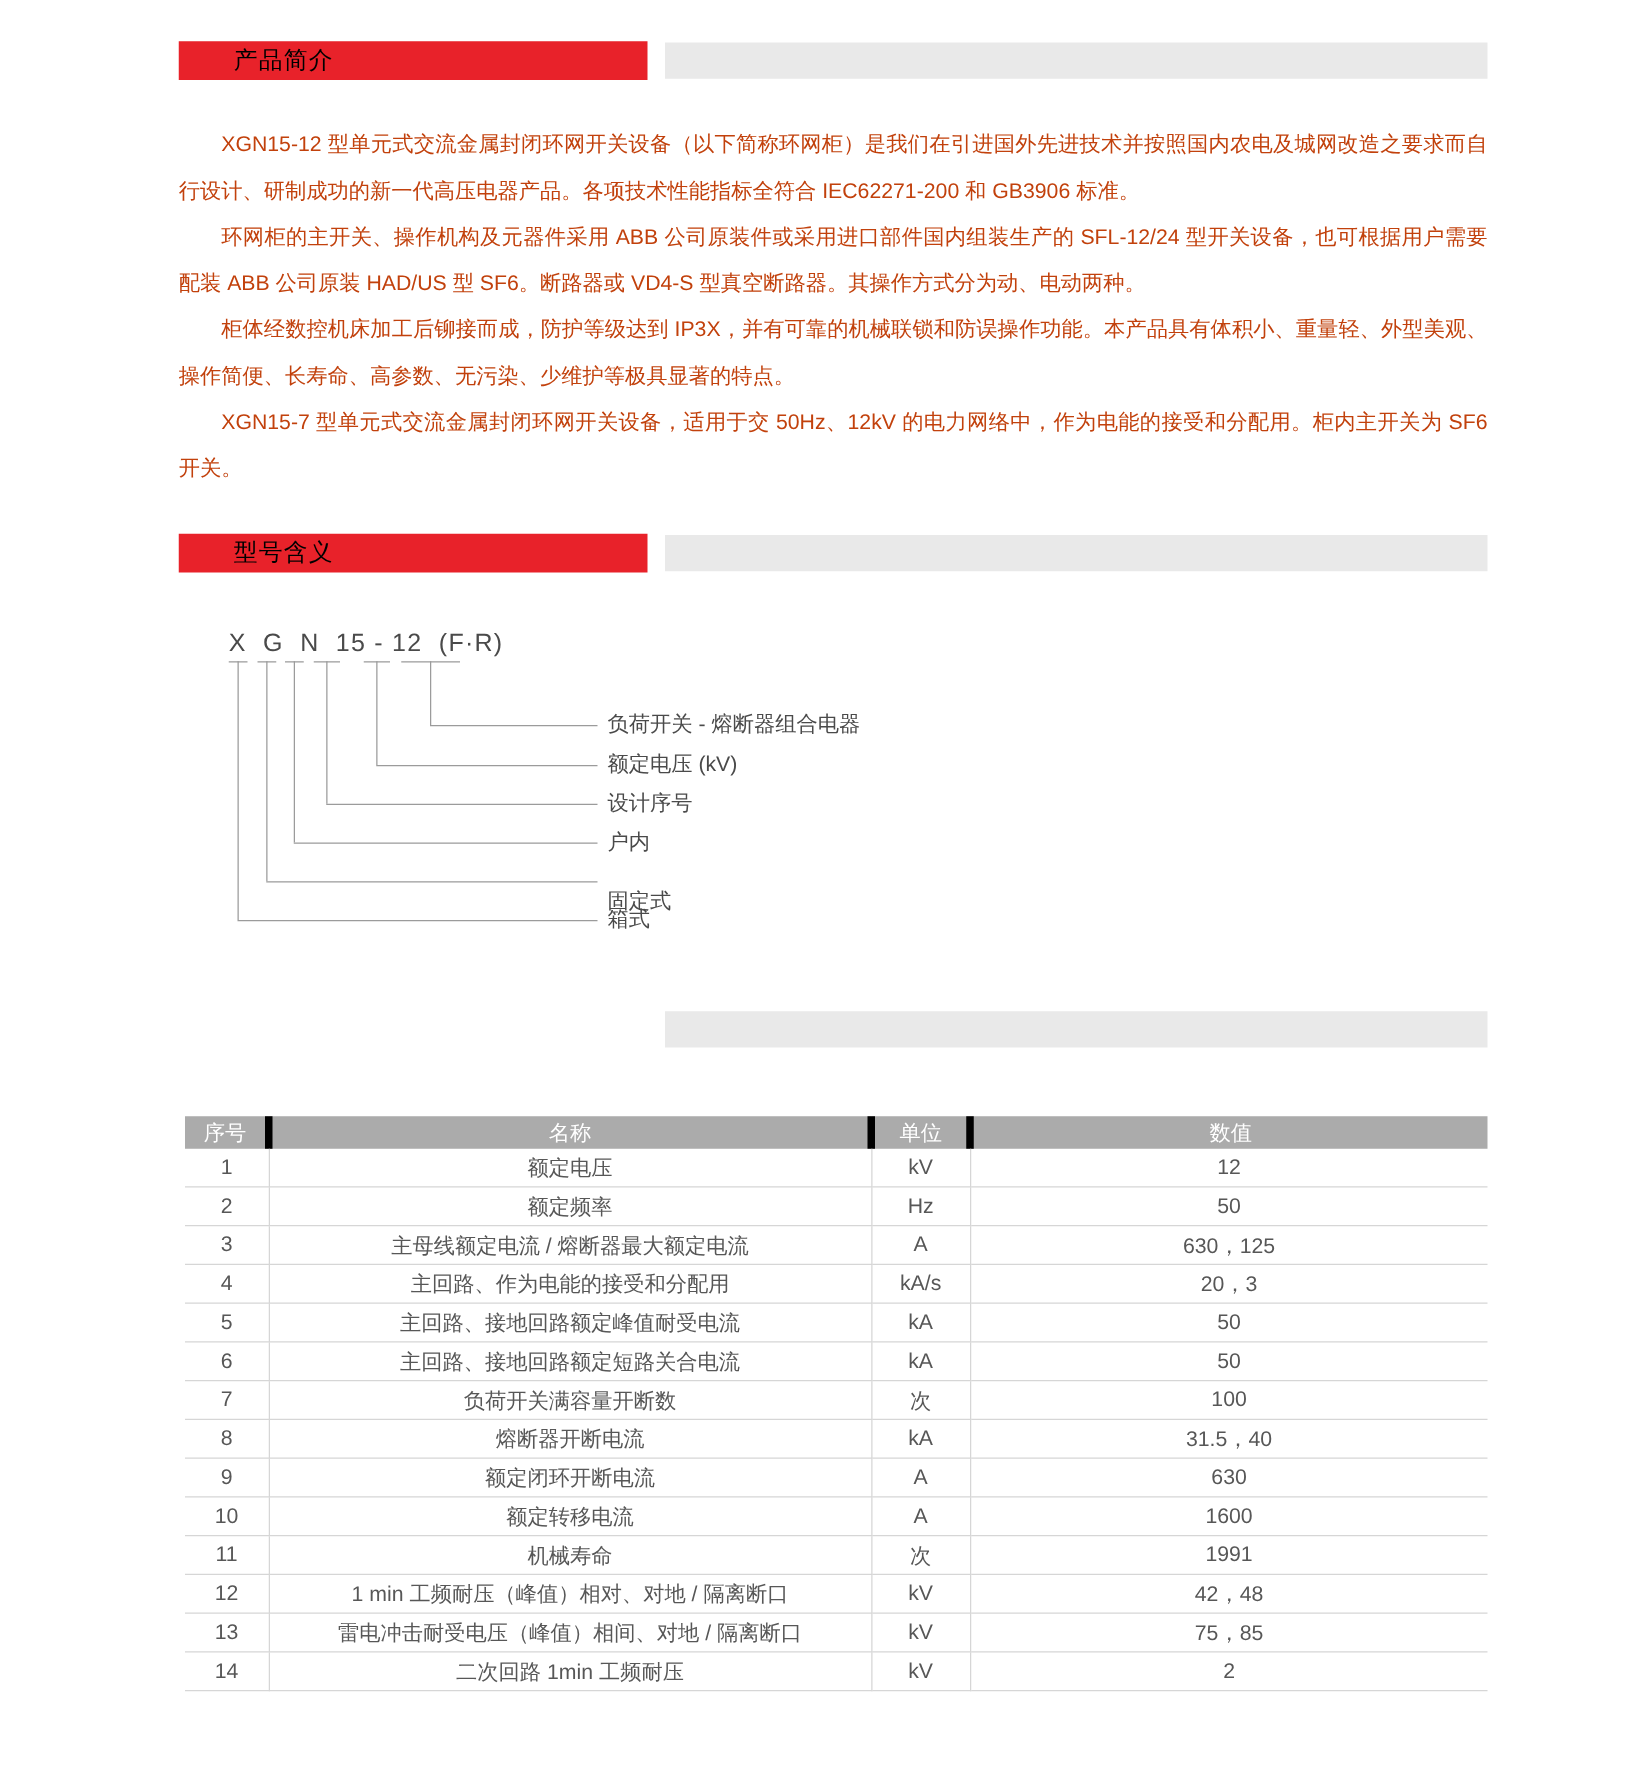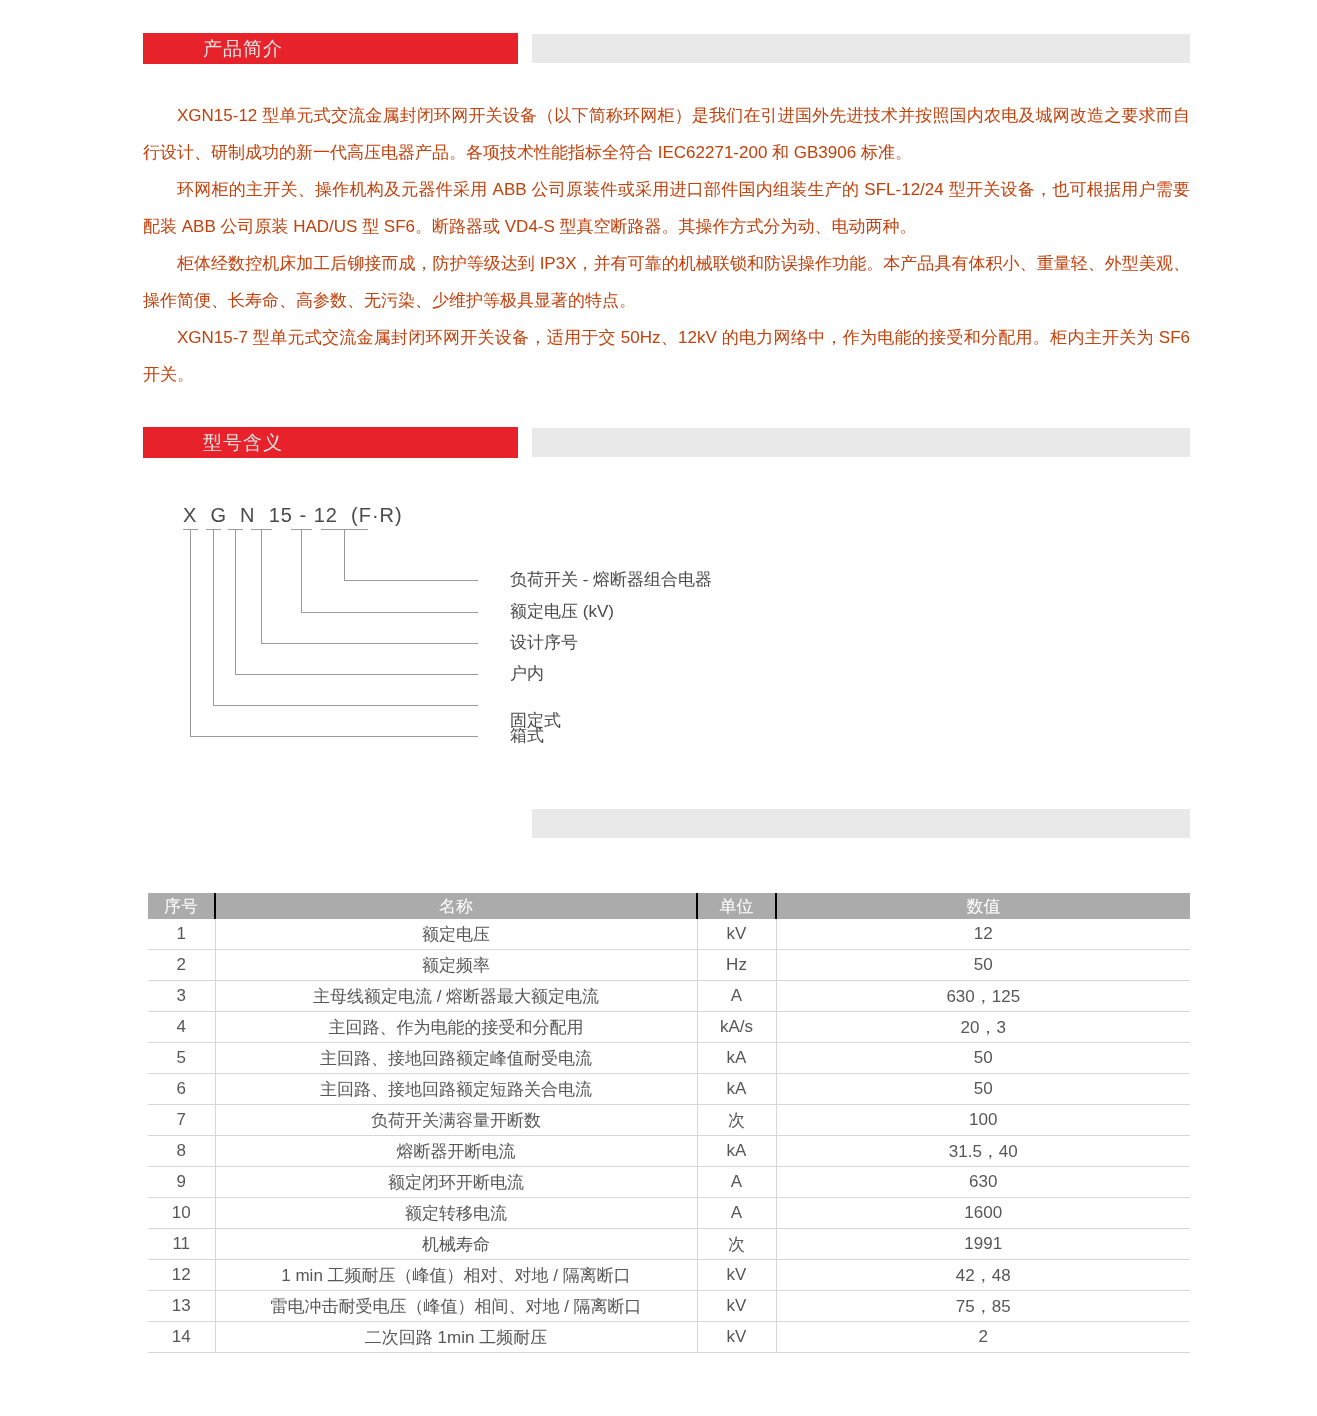--- a/index.html
+++ b/index.html
@@ -7,22 +7,22 @@
     width:1317px;height:1416px;background:#ffffff;position:relative;
     font-family:"Liberation Sans","DejaVu Sans",sans-serif;
     -webkit-font-smoothing:antialiased;
   }
   .page{position:absolute;inset:0;overflow:hidden;}
 
   
   .banner{position:absolute;left:143px;width:1047px;height:31px;}
   .banner .red{
     position:absolute;left:0;top:0;width:375px;height:31px;
-    background:#e8222a;color:#e5e5e5;font-size:19px;line-height:31px;
-    padding-left:60px;box-sizing:border-box;letter-spacing:1px;
+    background:#e8222a;color:#000000;font-size:19px;line-height:31px;
+    padding-left:44px;box-sizing:border-box;letter-spacing:1px;
   }
   .banner .gray{
     position:absolute;left:389px;top:1px;width:658px;height:29px;
     background:#e9e9e9;
   }
 
   
   .paras{
     position:absolute;left:143px;top:97px;width:1047px;
     color:#c2410c;font-size:17px;line-height:37px;
@@ -31,31 +31,31 @@
 
   
   .diagram{position:absolute;left:143px;top:498px;width:1050px;height:262px;color:#4a4a4a;}
   .diagram .code{
     position:absolute;left:40px;top:6px;font-size:20px;letter-spacing:1px;
     color:#4a4a4a;white-space:pre;
   }
   .lh{position:absolute;height:0;border-top:1px solid #9b9b9b;}
   .lv{position:absolute;width:0;border-left:1px solid #9b9b9b;}
   .dlabel{
-    position:absolute;left:343px;font-size:17px;line-height:26px;color:#4a4a4a;white-space:nowrap;margin-left:24px;
+    position:absolute;left:343px;font-size:17px;line-height:26px;color:#4a4a4a;white-space:nowrap;
   }
 
   
   .ptable{
     position:absolute;left:148px;top:893px;width:1042px;
     border-collapse:collapse;table-layout:fixed;
   }
   .ptable th{
     background:#ababab;color:#ffffff;font-weight:400;font-size:17px;
-    height:26px;padding:0;text-align:center;border-right:2px solid #000000;
+    height:26px;padding:0;text-align:center;border-right:6px solid #000000;
   }
   .ptable th:last-child{border-right:none;}
   .ptable td{
     height:30px;padding:0;text-align:center;color:#575757;font-size:17px;
     border-bottom:1px solid #d6d6d6;background:#ffffff;white-space:nowrap;
     overflow:hidden;
   }
   .ptable td.sep{border-right:1px solid #d6d6d6;}
 </style>
 </head>

